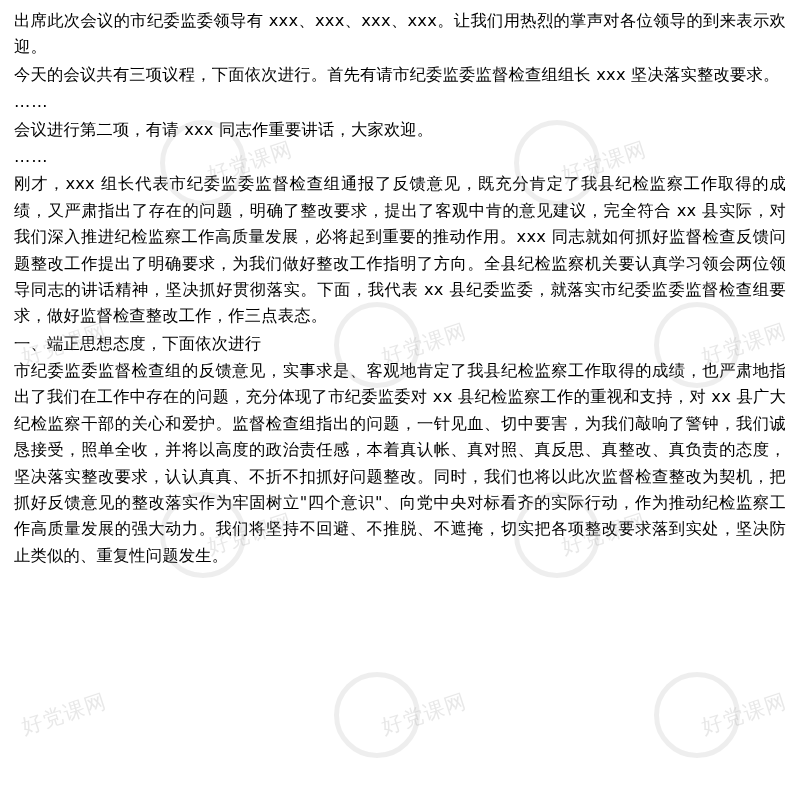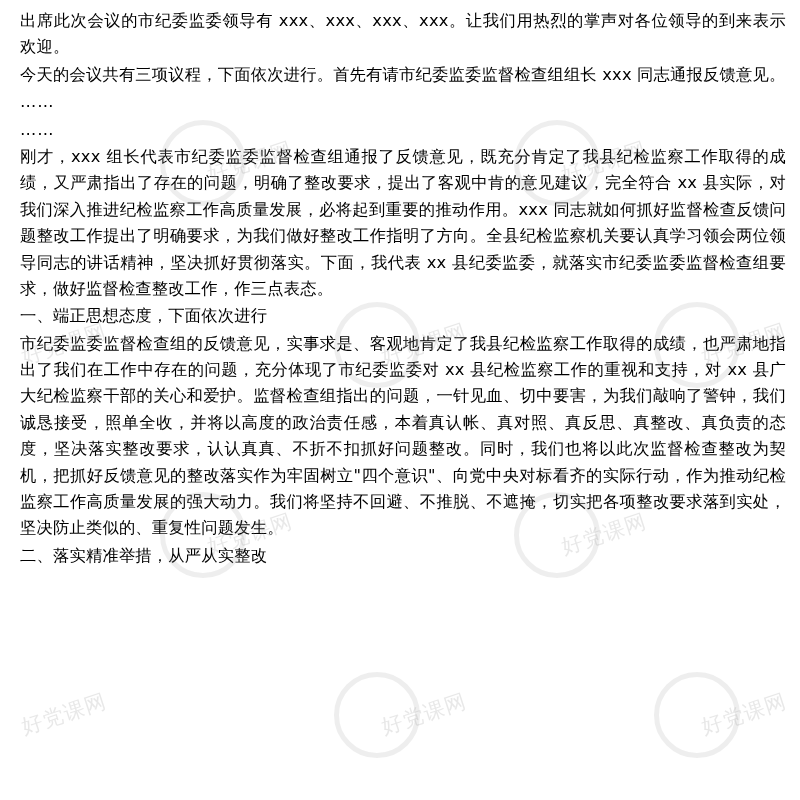--- a/index.html
+++ b/index.html
@@ -13,21 +13,21 @@
     font-family: "DejaVu Sans", "Liberation Sans", sans-serif;
     overflow: hidden;
     position: relative;
   }
   #doc {
     position: absolute;
     left: 0;
     top: 0;
     width: 800px;
     height: 800px;
-    padding: 8px 14px 0 20px;
+    padding: 8px 14px 0 14px;
     box-sizing: border-box;
   }
   .para {
     font-size: 16.3px;
     line-height: 1.62;
     color: #000000;
     text-align: justify;
     text-justify: inter-ideograph;
     margin: 0 0 1px 0;
     letter-spacing: 0.2px;
@@ -61,27 +61,27 @@
     border: 5px solid rgba(150, 150, 150, 0.16);
     border-radius: 50%;
     box-sizing: border-box;
   }
 </style>
 </head>
 <body>
 
 <div id="doc">
   <p class="para">出席此次会议的市纪委监委领导有 xxx、xxx、xxx、xxx。让我们用热烈的掌声对各位领导的到来表示欢迎。</p>
-  <p class="para">今天的会议共有三项议程，下面依次进行。首先有请市纪委监委监督检查组组长 xxx 同志通报反馈意见。</p>
+  <p class="para">今天的会议共有三项议程，下面依次进行。首先有请市纪委监委监督检查组组长 xxx 坚决落实整改要求。</p>
   <p class="para dots">……</p>
+  <p class="para">会议进行第二项，有请 xxx 同志作重要讲话，大家欢迎。</p>
   <p class="para dots">……</p>
   <p class="para">刚才，xxx 组长代表市纪委监委监督检查组通报了反馈意见，既充分肯定了我县纪检监察工作取得的成绩，又严肃指出了存在的问题，明确了整改要求，提出了客观中肯的意见建议，完全符合 xx 县实际，对我们深入推进纪检监察工作高质量发展，必将起到重要的推动作用。xxx 同志就如何抓好监督检查反馈问题整改工作提出了明确要求，为我们做好整改工作指明了方向。全县纪检监察机关要认真学习领会两位领导同志的讲话精神，坚决抓好贯彻落实。下面，我代表 xx 县纪委监委，就落实市纪委监委监督检查组要求，做好监督检查整改工作，作三点表态。</p>
   <p class="para">一、端正思想态度，下面依次进行</p>
   <p class="para">市纪委监委监督检查组的反馈意见，实事求是、客观地肯定了我县纪检监察工作取得的成绩，也严肃地指出了我们在工作中存在的问题，充分体现了市纪委监委对 xx 县纪检监察工作的重视和支持，对 xx 县广大纪检监察干部的关心和爱护。监督检查组指出的问题，一针见血、切中要害，为我们敲响了警钟，我们诚恳接受，照单全收，并将以高度的政治责任感，本着真认帐、真对照、真反思、真整改、真负责的态度，坚决落实整改要求，认认真真、不折不扣抓好问题整改。同时，我们也将以此次监督检查整改为契机，把抓好反馈意见的整改落实作为牢固树立"四个意识"、向党中央对标看齐的实际行动，作为推动纪检监察工作高质量发展的强大动力。我们将坚持不回避、不推脱、不遮掩，切实把各项整改要求落到实处，坚决防止类似的、重复性问题发生。</p>
-  <p class="para">二、落实精准举措，从严从实整改</p>
 </div>
 
 <div class="watermark-layer" id="watermark-layer">
     <div class="wm-ring" style="left: 160px; top: 120px;"></div>
     <div class="wm-ring" style="left: 514px; top: 120px;"></div>
     <div class="wm-ring" style="left: 334px; top: 302px;"></div>
     <div class="wm-ring" style="left: 654px; top: 302px;"></div>
     <div class="wm-ring" style="left: 160px; top: 492px;"></div>
     <div class="wm-ring" style="left: 514px; top: 492px;"></div>
     <div class="wm-ring" style="left: 334px; top: 672px;"></div>

